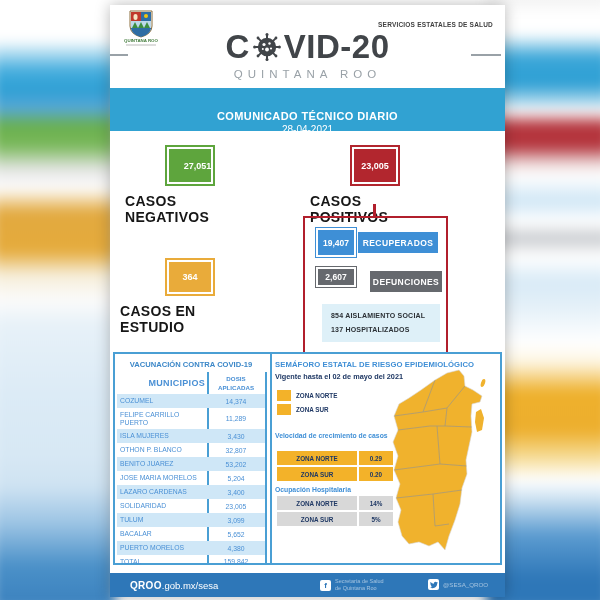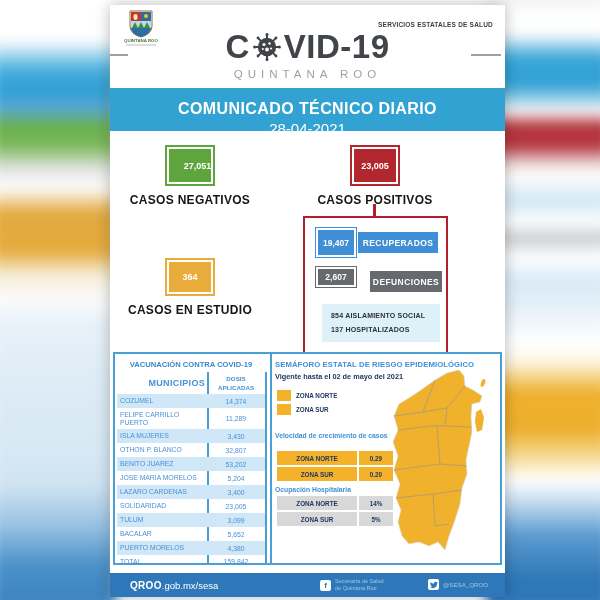--- a/index.html
+++ b/index.html
@@ -19,27 +19,27 @@
   
   .logo { position:absolute; left:8px; top:3px; width:46px; height:40px; }
   .agency { position:absolute; right:12px; top:16px; font-size:6.5px; font-weight:bold; color:#3f3f3f; letter-spacing:.2px; }
   .covid-row { position:absolute; left:0; top:25px; width:100%; display:flex; align-items:center; justify-content:center; gap:2px; }
   .covid-txt { font-size:33px; font-weight:800; color:#414549; letter-spacing:.5px; line-height:1; }
   .rule { position:absolute; height:1.5px; background:#99a1a7; top:49px; }
   .rule-left { left:0; width:18px; }
   .rule-right { right:4px; width:30px; }
   .subtitle { position:absolute; left:0; top:63px; width:100%; text-align:center; font-size:11.5px; letter-spacing:5px; color:#99a1a7; font-weight:500; }
   .band { position:absolute; left:0; top:83px; width:100%; height:43px; background:#31a2d2; color:#fff; text-align:center; }
-  .band-title { padding-top:12px; font-size:16px; font-weight:bold; letter-spacing:.4px; }
-  .band-date { font-size:15px; margin-top:2px;text-decoration:underline; }
+  .band-title { padding-top:22px; font-size:11px; font-weight:bold; letter-spacing:.4px; }
+  .band-date { font-size:10px; margin-top:2px;text-decoration:underline; }
 
   
   .stat-box { position:absolute; padding:2px; background:#fff; border:2px solid; }
   .stat-inner { width:100%; height:100%; display:flex; align-items:center; justify-content:center; color:#fff; font-weight:bold; font-size:9px; }
-  .stat-label { position:absolute; text-align:center; font-size:12px; font-weight:800; color:#161616; letter-spacing:.3px; }
+  .stat-label { position:absolute; font-size:14px; font-weight:800; color:#161616; letter-spacing:.3px; }
 
   .connector { position:absolute; left:263px; top:199px; width:2.5px; height:12px; background:#b11f2c; }
   .red-container { position:absolute; left:193px; top:211px; width:145px; height:145px; border:2.5px solid #b11f2c; z-index:1; }
 
   .num-box { position:absolute; padding:2px; background:#fff; border:1.5px solid; z-index:1; }
   .bar-label { position:absolute; color:#fff; font-weight:bold; font-size:8.5px; text-align:center; z-index:1; display:flex; align-items:center; justify-content:center; letter-spacing:.4px; }
   .info-box { position:absolute; left:212px; top:299px; width:118px; height:38px; background:#def0f8; z-index:1; font-size:7px; font-weight:bold; color:#2b3035; }
   .info-line { padding-left:9px; letter-spacing:.2px; }
   .info-line.l1 { padding-top:8px; }
   .info-line.l2 { padding-top:7px; }
@@ -137,21 +137,21 @@
         </g>
         <circle cx="15" cy="15" r="9.2" fill="#414549"></circle>
         <g fill="#ffffff">
           <circle cx="12" cy="12.5" r="1.6"></circle>
             <circle cx="17.5" cy="11.5" r="1.2"></circle>
           <circle cx="15" cy="17.5" r="1.9"></circle>
             <circle cx="10.8" cy="17" r="1"></circle>
             <circle cx="19" cy="16.5" r="1.1"></circle>
         </g>
       </svg>
-      <span class="covid-txt">VID-19</span>
+      <span class="covid-txt">VID-20</span>
     </div>
     <div class="subtitle">QUINTANA ROO</div>
 
     <div class="band">
       <div class="band-title">COMUNICADO TÉCNICO DIARIO</div>
       <div class="band-date">28-04-2021</div>
     </div>
 
     <div class="stat-box" style="left: 55px; top: 140px; width: 50px; height: 41px; border-color: rgb(94, 165, 61);">
       <div class="stat-inner" style="background: rgb(94, 165, 61); padding-left: 15px;">27,051</div>

